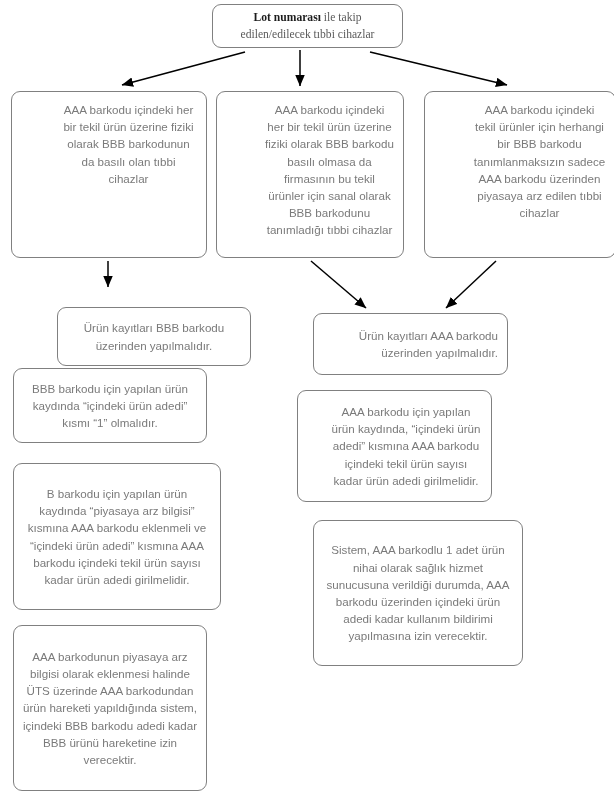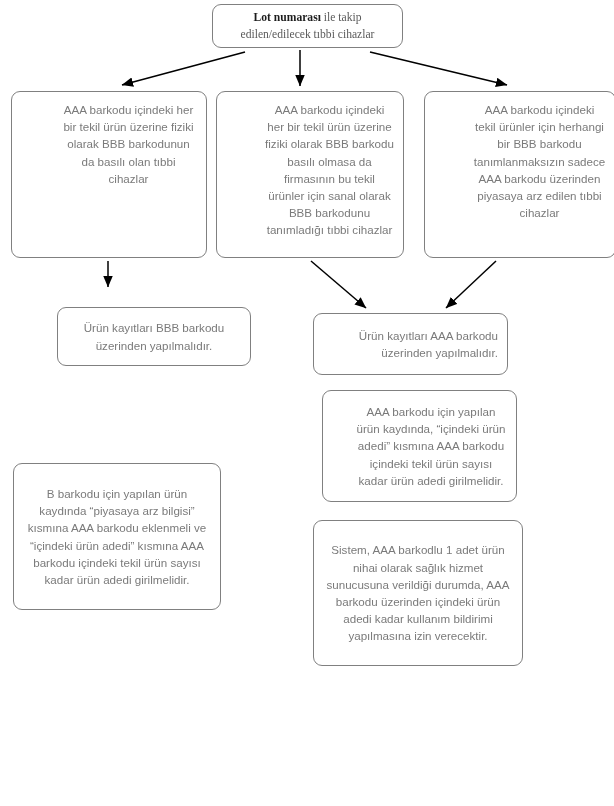--- a/index.html
+++ b/index.html
@@ -57,21 +57,21 @@
   #cat-1 { left: 11px;  top: 91px;  width: 196px; height: 167px; }
   #cat-2 { left: 216px; top: 91px;  width: 188px; height: 167px; }
   #cat-3 { left: 424px; top: 91px;  width: 192px; height: 167px; }
 
   #rule-1 { left: 13px; top: 307px; width: 194px; height: 59px; margin-left: 44px; }
   #rule-2 { left: 13px; top: 368px; width: 194px; height: 75px; }
   #rule-3 { left: 13px; top: 463px; width: 208px; height: 147px; }
   #rule-4 { left: 13px; top: 625px; width: 194px; height: 166px; }
 
   #rule-5 { left: 313px; top: 313px; width: 195px; height: 62px; text-align: right; }
-  #rule-6 { left: 322px; top: 390px; width: 195px; height: 112px; padding-left: 32px; }
+  #rule-6 { left: 297px; top: 390px; width: 195px; height: 112px; padding-left: 32px; }
   #rule-7 { left: 313px; top: 520px; width: 210px; height: 146px; }
 
   svg.edges {
     position: absolute;
     left: 0; top: 0;
     width: 614px;
     height: 806px;
     pointer-events: none;
   }
 </style>
@@ -114,25 +114,31 @@
   </div>
 
   <div class="node top top-align" id="cat-3">
     <span class="txt">AAA barkodu içindeki tekil ürünler için herhangi  bir BBB barkodu tanımlanmaksızın  sadece AAA barkodu üzerinden piyasaya arz edilen tıbbi cihazlar</span>
   </div>
 
   <div class="node mid" id="rule-1">
     <span class="txt">Ürün kayıtları BBB barkodu üzerinden yapılmalıdır.</span>
   </div>
 
+  <div class="node mid" id="rule-2">
+    <span class="txt">BBB barkodu için yapılan ürün kaydında “içindeki ürün adedi” kısmı “1” olmalıdır.</span>
+  </div>
 
   <div class="node mid" id="rule-3">
     <span class="txt">B barkodu için yapılan ürün kaydında “piyasaya arz bilgisi” kısmına AAA barkodu eklenmeli ve “içindeki ürün adedi” kısmına AAA barkodu içindeki tekil ürün sayısı kadar ürün adedi girilmelidir.</span>
   </div>
 
+  <div class="node mid" id="rule-4">
+    <span class="txt">AAA barkodunun piyasaya arz bilgisi olarak eklenmesi halinde ÜTS üzerinde AAA barkodundan ürün hareketi yapıldığında sistem, içindeki BBB barkodu adedi kadar BBB ürünü hareketine izin verecektir.</span>
+  </div>
 
   <div class="node mid" id="rule-5">
     <span class="txt">Ürün kayıtları AAA barkodu üzerinden yapılmalıdır.</span>
   </div>
 
   <div class="node mid" id="rule-6">
     <span class="txt">AAA barkodu için yapılan ürün kaydında, “içindeki ürün adedi” kısmına AAA barkodu içindeki tekil ürün sayısı kadar ürün adedi girilmelidir.</span>
   </div>
 
   <div class="node mid" id="rule-7">

